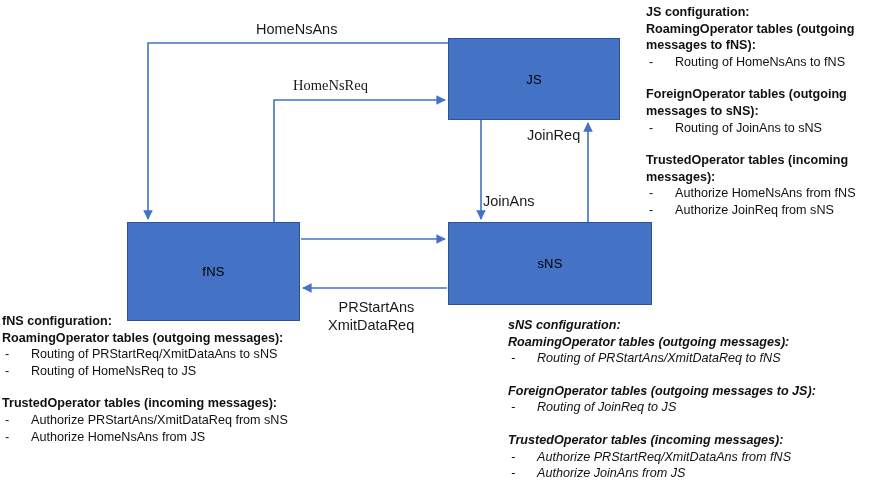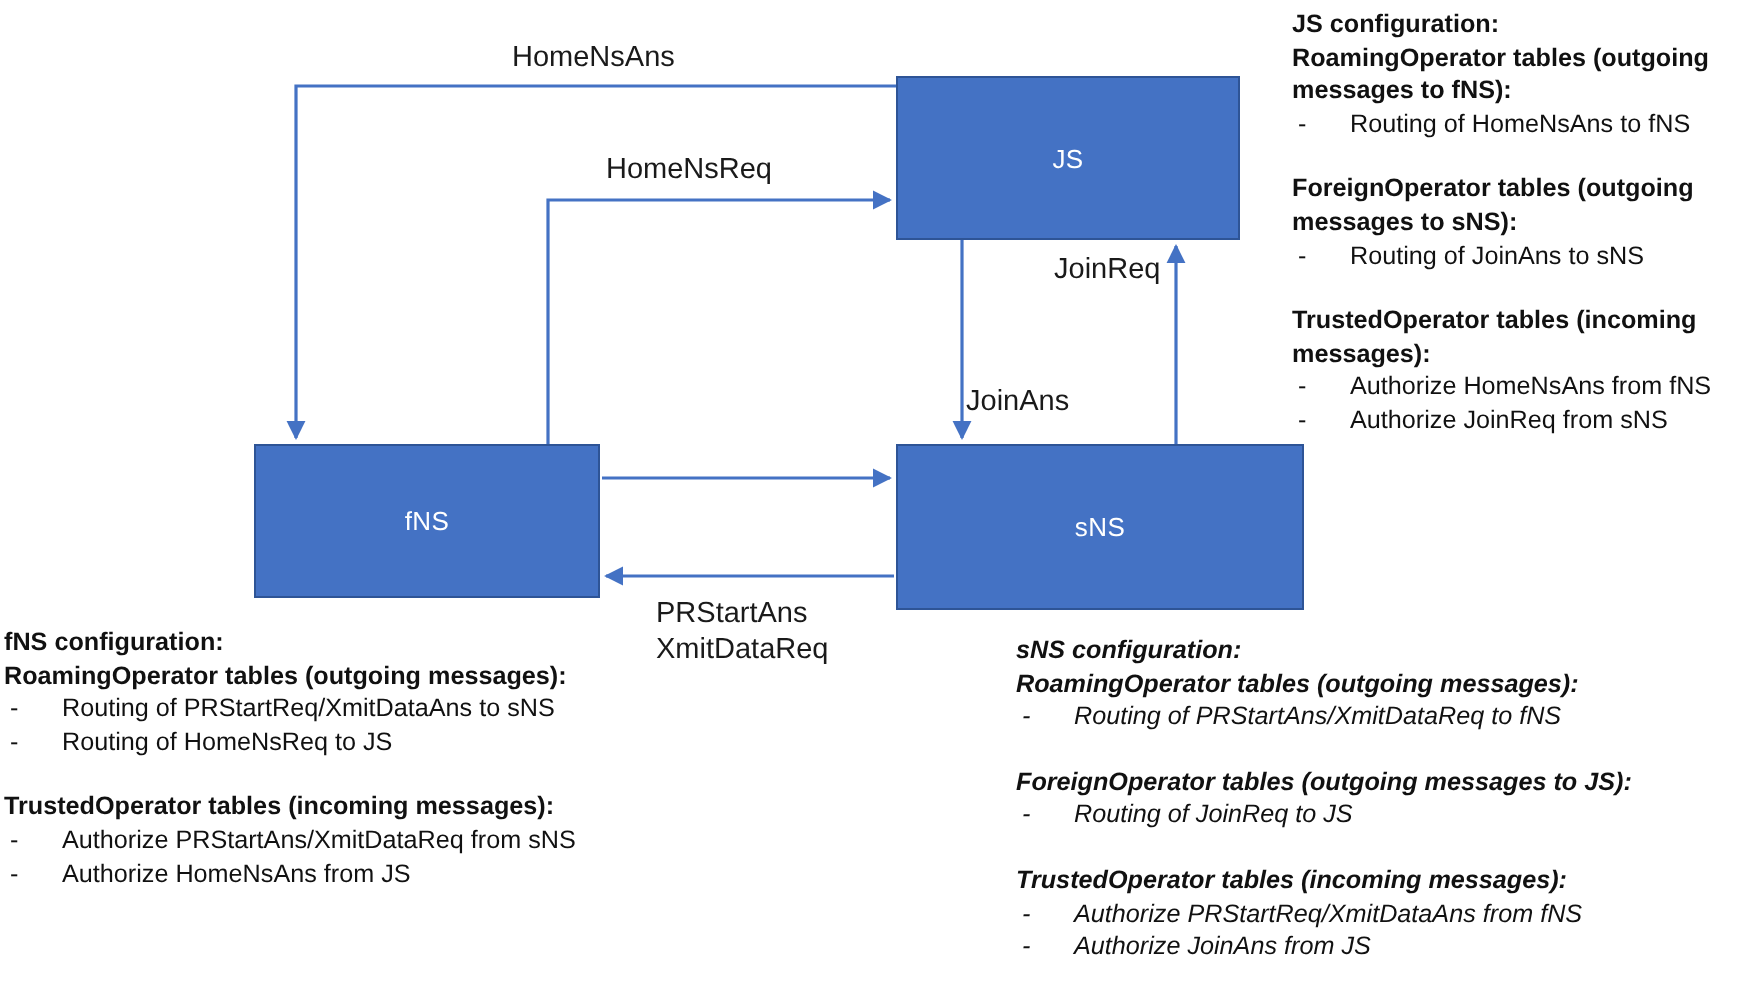--- a/index.html
+++ b/index.html
@@ -29,42 +29,42 @@
     height: 504px;
     pointer-events: none;
   }
 
   
   .node {
     position: absolute;
     box-sizing: border-box;
     background: #4472c4;
     border: 1px solid #2e5496;
-    color: #ffffff;
+    color: #000000;
     font-size: 13px;
     display: flex;
     align-items: center;
     justify-content: center;
     letter-spacing: .2px;
   }
   #node-js  { left: 448px; top: 38px;  width: 172px; height: 82px; }
-  #node-fns { left: 127px; top: 222px; width: 173px; height: 77px; }
+  #node-fns { left: 127px; top: 222px; width: 173px; height: 99px; }
   #node-sns { left: 448px; top: 222px; width: 204px; height: 83px; }
 
   
   .edge-label {
     position: absolute;
     font-size: 14.5px;
     color: #1a1a1a;
     white-space: pre;
     line-height: 1.25;
-    text-align: left;
+    text-align: right;
   }
   #lbl-homensans { left: 256px; top: 20px; }
-  #lbl-homensreq { left: 303px; top: 76px; }
+  #lbl-homensreq { left: 293px; top: 76px; font-family: Liberation Serif, serif; }
   #lbl-joinreq   { left: 527px; top: 126px; }
   #lbl-joinans   { left: 483px; top: 192px; }
   #lbl-prstartreq { left: 328px; top: 186px; }
   #lbl-prstartans { left: 328px; top: 298px; }
 
   
   .config {
     position: absolute;
     font-size: 12.6px;
     line-height: 16.6px;

